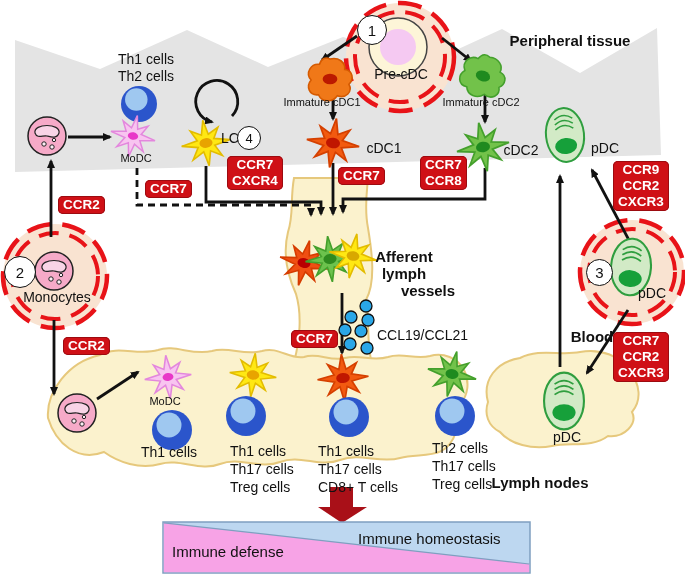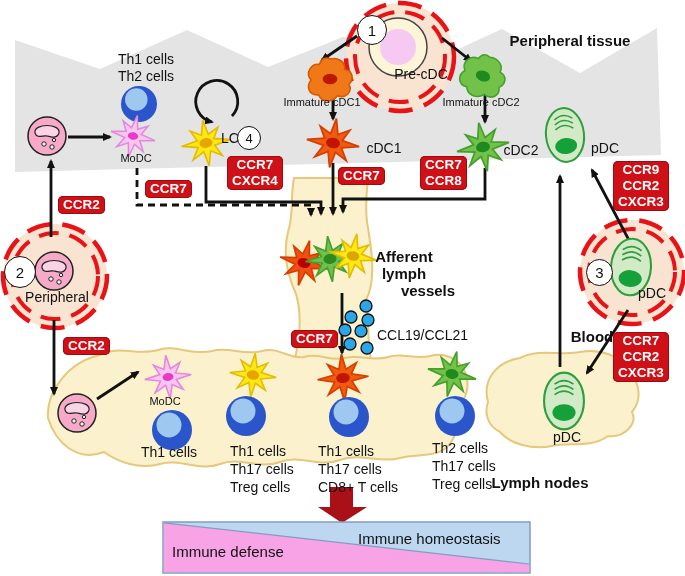--- a/index.html
+++ b/index.html
@@ -202,28 +202,28 @@
 
 <div class="badge" style="left:357px;top:15px;width:28px;height:28px;">1</div>
 <div class="badge" style="left:4px;top:256px;width:30px;height:30px;">2</div>
 <div class="badge" style="left:586px;top:259px;width:25px;height:25px;">3</div>
 <div class="badge" style="left:237px;top:126px;width:22px;height:22px;font-size:13px;">4</div>
 
 <div class="lbl" style="left:118px;top:51px;font-size:14px;">Th1 cells</div>
 <div class="lbl" style="left:118px;top:68px;font-size:14px;">Th2 cells</div>
 <div class="lbl ctr" style="left:136px;top:150px;">MoDC</div>
 <div class="lbl ctr" style="left:230px;top:130px;font-size:14px;">LC</div>
-<div class="lbl ctr" style="left:401px;top:66px;font-size:14px;margin-left:20px;">Pre-cDC</div>
+<div class="lbl ctr" style="left:401px;top:66px;font-size:14px;">Pre-cDC</div>
 <div class="lbl ctr" style="left:322px;top:94px;">Immature cDC1</div>
 <div class="lbl ctr" style="left:481px;top:94px;">Immature cDC2</div>
 <div class="lbl ctr" style="left:384px;top:140px;font-size:14px;">cDC1</div>
 <div class="lbl ctr" style="left:521px;top:142px;font-size:14px;">cDC2</div>
 <div class="lbl ctr" style="left:605px;top:140px;font-size:14px;">pDC</div>
 
-<div class="lbl ctr" style="left:57px;top:289px;font-size:14px;">Peripheral</div>
+<div class="lbl ctr" style="left:57px;top:289px;font-size:14px;">Monocytes</div>
 <div class="lbl ctr" style="left:652px;top:285px;font-size:14px;">pDC</div>
 
 <div class="lbl bold ctr" style="left:404px;top:249px;">Afferent</div>
 <div class="lbl bold ctr" style="left:404px;top:266px;">lymph</div>
 <div class="lbl bold ctr" style="left:404px;top:283px;margin-left:24px;">vessels</div>
 <div class="lbl" style="left:377px;top:327px;font-size:14px;">CCL19/CCL21</div>
 
 <div class="chip" style="left:145px;top:180px;">
   <div>CCR7</div>
 </div>

